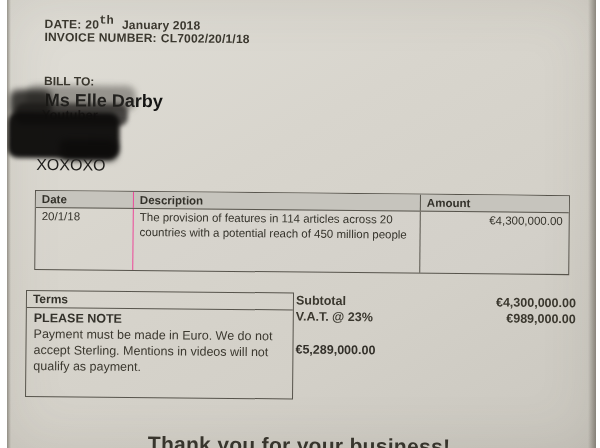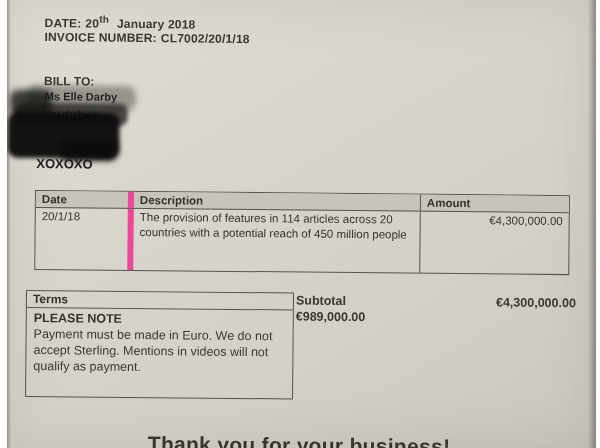--- a/index.html
+++ b/index.html
@@ -13,40 +13,40 @@
     overflow:hidden;
     box-shadow:inset 0 0 55px rgba(95,88,72,0.14);
   }
   .edge-left{position:absolute;left:0;top:0;bottom:0;width:4px;
     background:linear-gradient(to right,rgba(62,57,47,0.40),rgba(62,57,47,0.0));}
   .edge-right{position:absolute;right:0;top:0;bottom:0;width:8px;
     background:linear-gradient(to left,rgba(58,53,43,0.45),rgba(58,53,43,0.0));}
   .doc{position:absolute;inset:0;transform:rotate(0.55deg);transform-origin:28px 190px;}
 
   .hline{position:absolute;left:36px;font-size:12px;font-weight:700;color:#3a372e;letter-spacing:.2px;}
-  .hline sup{font-size:10px;font-weight:700;}
+  .hline sup{font-size:12px;font-weight:700;font-family:Liberation Mono, monospace;}
   .sp{margin-left:4px;}
 
   .billto-label{position:absolute;left:36px;top:74px;font-size:12px;font-weight:700;color:#3a372e;}
-  .redact-name{position:absolute;left:37px;top:90px;font-size:11px;font-weight:600;color:#141413;z-index:3;}
+  .redact-name{position:absolute;left:37px;top:90px;font-size:18px;font-weight:600;color:#141413;z-index:3;}
   .redact-line2{position:absolute;left:34px;top:107px;font-size:13px;font-weight:600;color:#141413;z-index:1;}
-  .xoxo{position:absolute;left:29px;top:156px;font-size:13px;font-weight:700;color:#201f1d;z-index:7;}
+  .xoxo{position:absolute;left:29px;top:156px;font-size:16px;font-weight:400;color:#201f1d;z-index:7;}
   .smear{position:absolute;filter:blur(3px);}
   .smear-name{left:18px;top:85px;width:110px;height:25px;background:rgba(52,50,46,0.42);border-radius:9px;z-index:4;}
   .patch-left{left:2px;top:90px;width:42px;height:28px;background:rgba(22,21,19,0.80);border-radius:8px;z-index:4;}
   .smear-l2{left:8px;top:103px;width:112px;height:22px;background:rgba(28,26,24,0.78);border-radius:8px;z-index:2;filter:blur(2px);}
   .blob-main{left:0px;top:112px;width:112px;height:46px;background:rgba(13,12,11,0.97);border-radius:10px;z-index:5;filter:blur(2px);}
   .blob-lobe{left:52px;top:139px;width:58px;height:21px;background:rgba(13,12,11,0.94);border-radius:8px;z-index:5;}
 
   .tbl{position:absolute;left:28px;top:190px;width:535px;border:1px solid #57544c;box-sizing:border-box;background:rgba(255,255,255,0.02);}
   .tr{display:flex;}
   .tr.head{background:#c6c4bd;border-bottom:1px solid #57544c;height:16px;}
   .tr.body{height:61px;}
   .td{box-sizing:border-box;padding:1px 6px;font-size:11.5px;line-height:15px;color:#35332b;}
-  .td.c1{width:98px;border-right:6px solid #ec4899;}
+  .td.c1{width:98px;border-right:1px solid #ec4899;}
   .td.c2{width:287px;border-right:1px solid #57544c;}
   .td.c3{width:148px;}
   .head .td{font-weight:700;color:#33312a;}
   .td.amt{text-align:right;}
 
   .terms{position:absolute;left:20px;top:290px;width:268px;height:107px;border:1.5px solid #57544c;box-sizing:border-box;}
   .terms-head{font-size:12px;font-weight:700;color:#33312a;padding:1px 6px 1px 6px;border-bottom:1px solid #57544c;}
   .terms-body{padding:2px 7px;}
   .terms-title{font-size:12.5px;font-weight:700;color:#33312a;line-height:16px;}
   .terms-text{font-size:12.5px;line-height:16px;color:#3b382f;}
@@ -101,23 +101,25 @@
         <div class="terms-text">Payment must be made in Euro. We do not accept Sterling. Mentions in videos will not qualify as payment.</div>
       </div>
     </div>
 
     <div class="totals">
       <div class="trow">
         <span>Subtotal</span>
         <span>€4,300,000.00</span>
       </div>
       <div class="trow">
+        <span>V.A.T. @ 23%</span>
         <span>€989,000.00</span>
       </div>
       <div class="trow total">
+        <span>€5,289,000.00</span>
       </div>
     </div>
 
     <div class="footer">Thank you for your business!</div>
 
   </div>
   <div class="edge-left"></div>
   <div class="edge-right"></div>
 </div>
 

